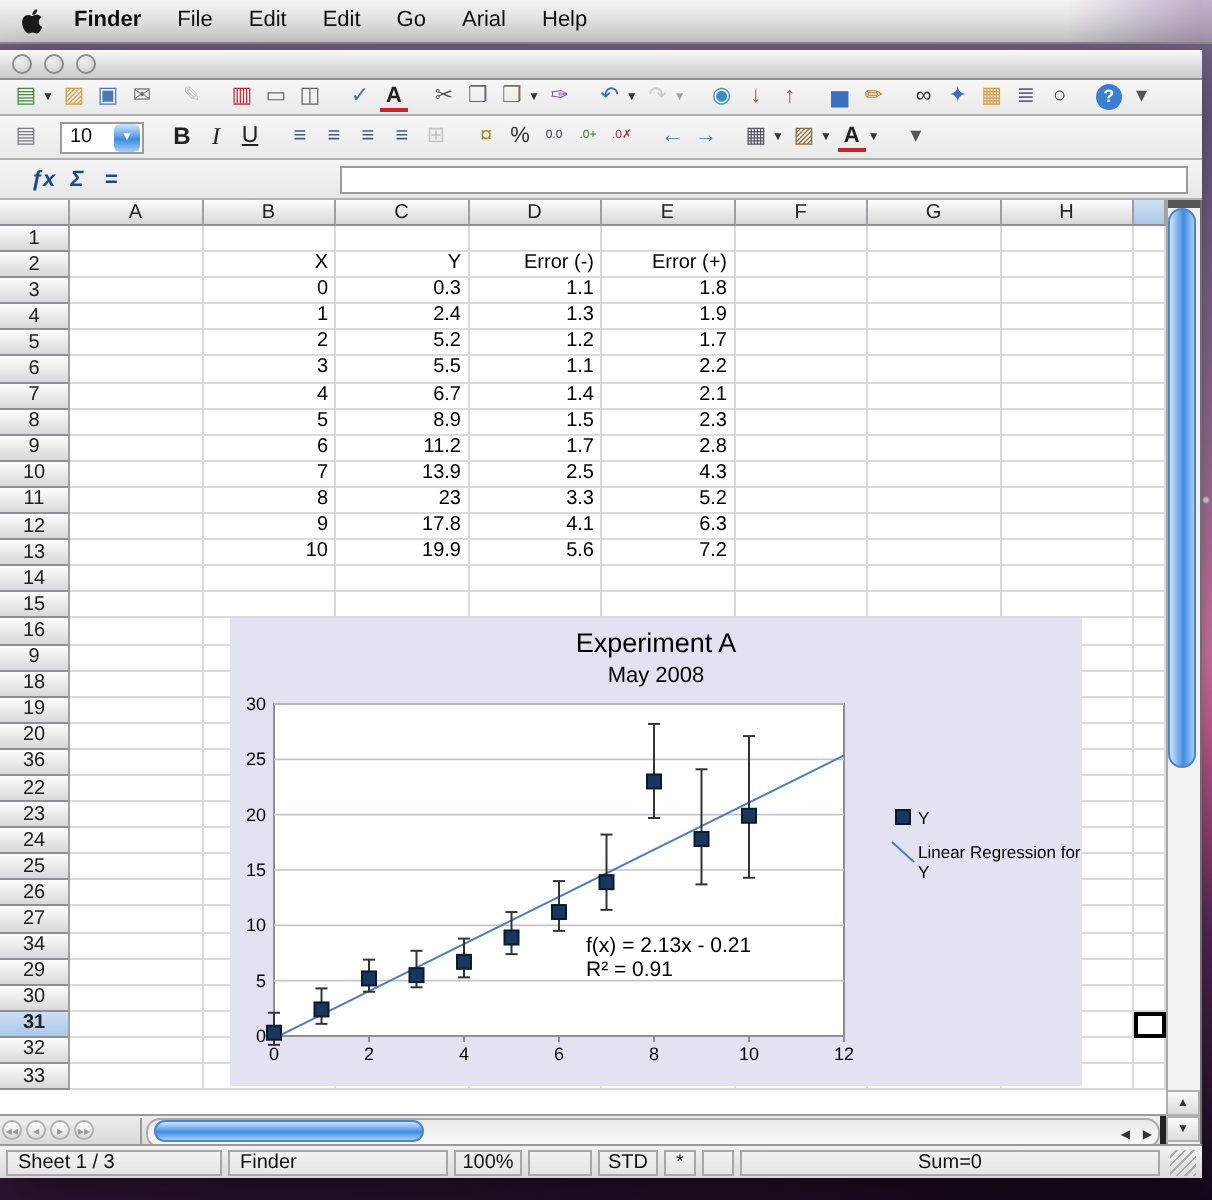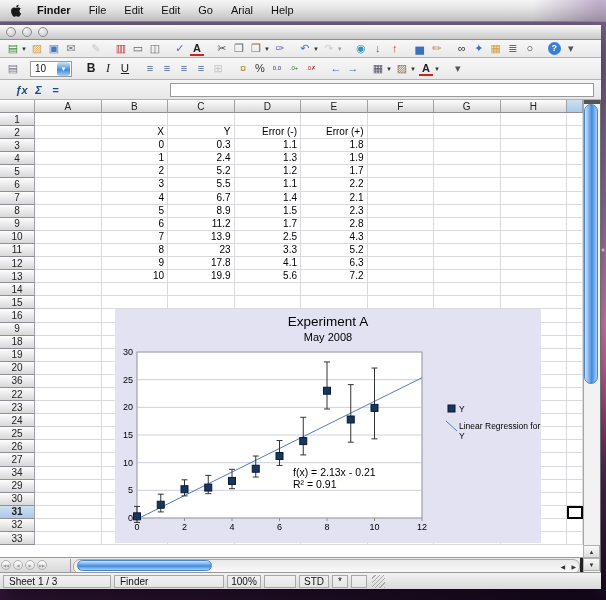--- a/index.html
+++ b/index.html
@@ -834,14 +834,15 @@
 </div>
 
 <div class="abs statusbar" id="statusbar">
     <span class="seg" style="width: 108px;">Sheet 1 / 3</span>
     <span class="seg" style="width: 110px;">Finder</span>
     <span class="seg center" style="width: 34px;">100%</span>
     <span class="seg" style="width: 32px;"></span>
     <span class="seg center" style="width: 30px;">STD</span>
     <span class="seg center" style="width: 16px;">*</span>
     <span class="seg" style="width: 16px;"></span>
+    <span class="seg center" style="flex: 1 1 0%;">Sum=0</span>
     <span class="grip"></span>
   </div>
 
 </body></html>

